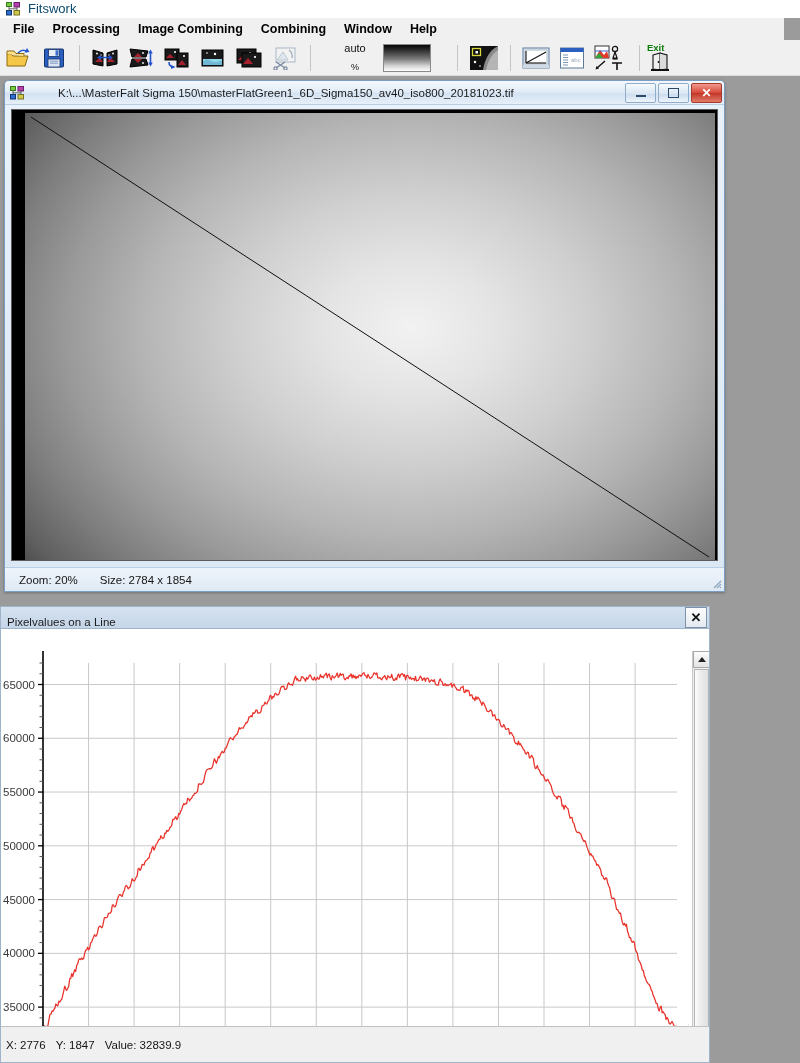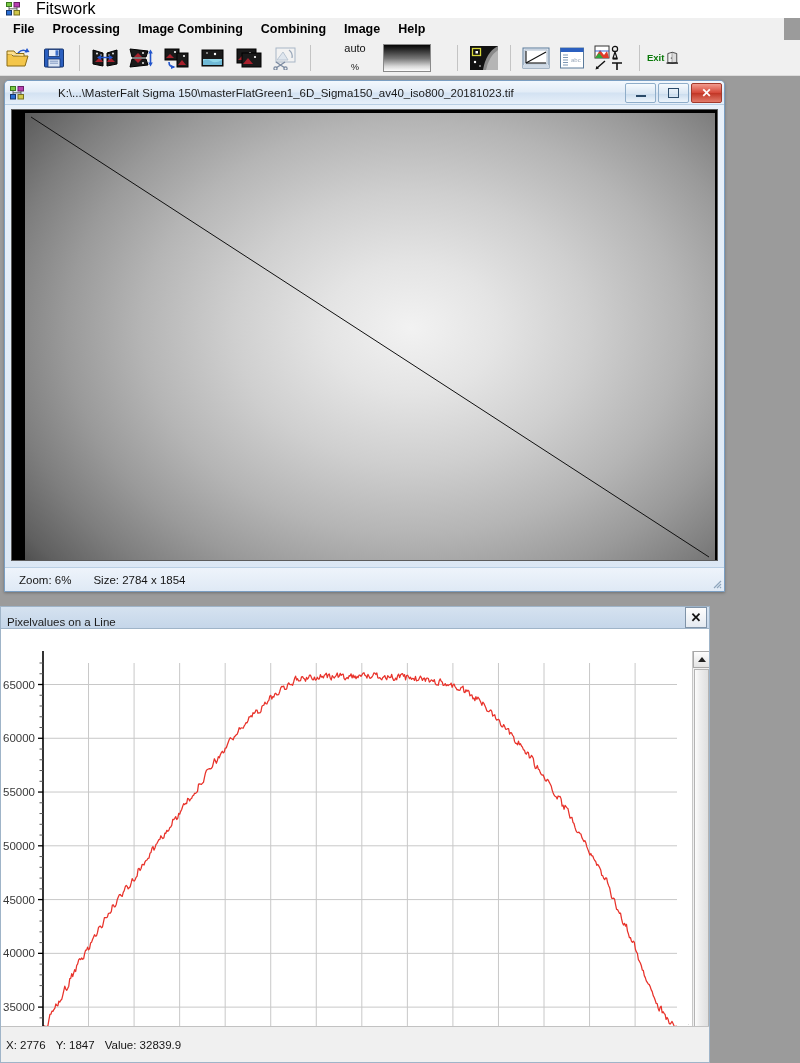--- a/index.html
+++ b/index.html
@@ -18,21 +18,21 @@
 
   
   .app-titlebar {
     position: absolute; left: 0; top: 0; width: 800px; height: 18px;
     background: #ffffff;
     display: flex; align-items: center;
     padding-left: 6px;
     box-sizing: border-box;
   }
   .app-title-text {
-    font-size: 16px; color: #000000; margin-left: 16px; line-height: 18px;
+    font-size: 13px; color: #0c4a6e; margin-left: 8px; line-height: 18px;
   }
   .app-icon {
     width: 14px; height: 14px; position: relative; flex: 0 0 auto;
   }
 
   
   .menubar {
     position: absolute; left: 0; top: 18px; width: 784px; height: 22px;
     background: #f0f0f0;
     display: flex; align-items: center;
@@ -71,22 +71,22 @@
     align-items:center; justify-content:space-between; font-size:11px; color:#111;
     line-height: 1.05;
   }
   .tb-auto .pct { font-size: 9px; }
   .tb-grad {
     width: 46px; height: 26px;
     background: linear-gradient(to bottom, #050505 0%, #2a2a2a 18%, #777 52%, #d8d8d8 82%, #fdfdfd 100%);
     border: 1px solid #8a8a8a;
   }
   .tb-exit {
-    width: 34px; height: 30px; display: flex; flex-direction: row;
-    align-items: center; justify-content: flex-start; position: relative;
+    width: 34px; height: 30px; display: flex; flex-direction: column;
+    justify-content: flex-start; position: relative;
   }
   .tb-exit .exit-label {
     font-size: 9.5px; color: #0a7a0a; font-weight: bold; line-height: 9px;
   }
 
   
   .child-window {
     position: absolute; left: 4px; top: 80px;
     width: 721px; height: 512px;
     background: linear-gradient(to bottom, #e9f1fa, #dbe7f4);
@@ -269,21 +269,21 @@
       </svg>
     </span>
     <span class="app-title-text">Fitswork</span>
   </div>
 
   <div class="menubar">
     <div class="menu-item">File</div>
     <div class="menu-item">Processing</div>
     <div class="menu-item">Image Combining</div>
     <div class="menu-item">Combining</div>
-    <div class="menu-item">Image</div>
+    <div class="menu-item">Window</div>
     <div class="menu-item">Help</div>
   </div>
 
   <div class="toolbar">
 
     <div class="tb-btn">
       <svg width="26" height="24" viewBox="0 0 26 24">
         <path d="M2 8 L2 20 L20 20 L23 10 L8 10 L6 8 Z" fill="#f4c64a" stroke="#8a6a12" stroke-width="1"></path>
         <path d="M2 8 L2 5 L9 5 L11 7.5 L19 7.5 L19 10" fill="#ffe08a" stroke="#8a6a12" stroke-width="1"></path>
         <path d="M13 7 q5 -5 9 -1" stroke="#2255cc" stroke-width="1.6" fill="none"></path>
@@ -487,21 +487,21 @@
 
     <div class="cw-canvas-wrap">
       <div class="cw-image">
         <svg class="diag-line" viewBox="0 0 690 448" preserveAspectRatio="none">
           <line x1="6" y1="4" x2="684" y2="444" stroke="#101010" stroke-width="1"></line>
         </svg>
       </div>
     </div>
 
     <div class="cw-statusbar">
-      <span>Zoom: 6%</span>
+      <span>Zoom: 20%</span>
       <span>Size: 2784 x 1854</span>
       <span class="cw-resize-grip">
         <svg width="12" height="12" viewBox="0 0 12 12">
           <path d="M11 4 L4 11 M11 7 L7 11 M11 10 L10 11" stroke="#8fa6bd" stroke-width="1.2"></path>
         </svg>
       </span>
     </div>
   </div>
 
   <div class="plot-panel">

